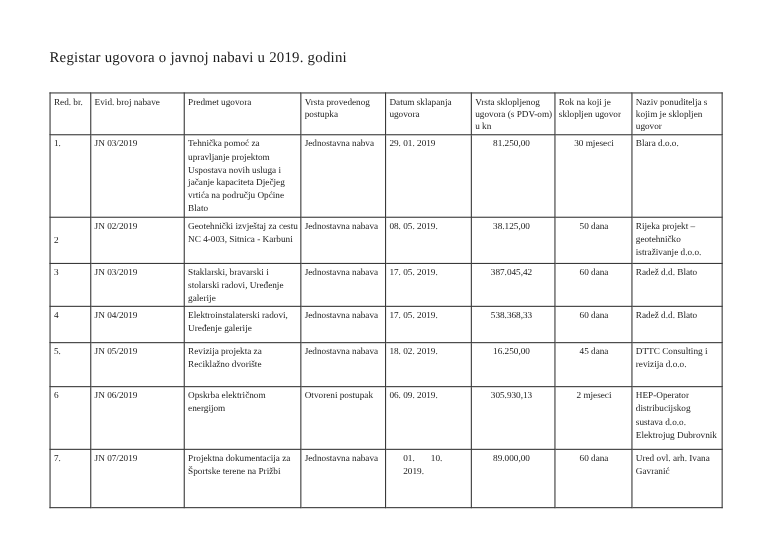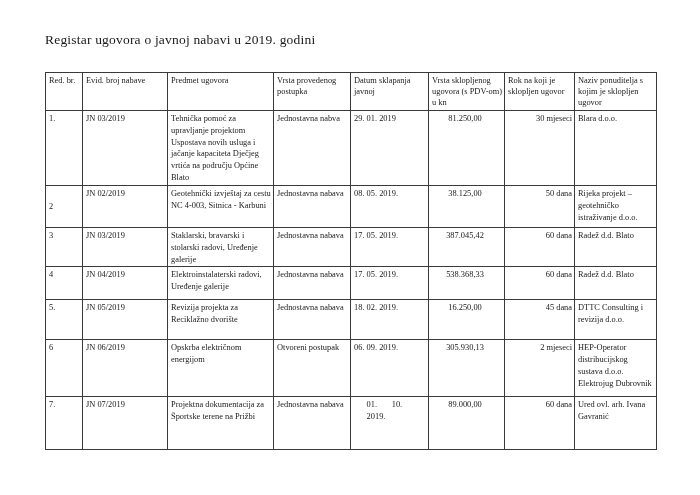--- a/index.html
+++ b/index.html
@@ -8,21 +8,21 @@
     background: #ffffff;
     width: 700px;
     height: 495px;
     font-family: "Liberation Serif", serif;
     color: #1a1a1a;
   }
   .page {
     box-sizing: border-box;
     width: 700px;
     height: 495px;
-    padding: 32px 44px 0 45px;
+    padding: 44px 44px 0 45px;
     background: #fff;
     overflow: hidden;
   }
   h1.doc-title {
     font-size: 13.5px;
     font-weight: normal;
     margin: 0 0 14px 0;
     letter-spacing: 0.2px;
   }
   table.register {
@@ -55,21 +55,21 @@
   
   tbody tr:nth-child(1) { height: 75px; }
   tbody tr:nth-child(2) { height: 42px; }
   tbody tr:nth-child(3) { height: 34px; }
   tbody tr:nth-child(4) { height: 33px; }
   tbody tr:nth-child(5) { height: 40px; }
   tbody tr:nth-child(6) { height: 57px; }
   tbody tr:nth-child(7) { height: 53px; }
   
   td.col-iznos { text-align: center; padding-right: 6px; }
-  td.col-rok   { text-align: right; }
+  td.col-rok   { text-align: center; }
   td.col-datum { white-space: pre-wrap; }
   tbody tr:nth-child(2) td.col-red_br { vertical-align: middle; }
 </style>
 </head>
 <body>
 
 <div class="page">
   <h1 class="doc-title">Registar ugovora o javnoj nabavi u 2019. godini</h1>
 
   <table class="register">
@@ -82,21 +82,21 @@
       <col class="c-iznos">
       <col class="c-rok">
       <col class="c-naziv">
     </colgroup>
     <thead>
       <tr>
         <th>Red. br.</th>
         <th>Evid. broj nabave</th>
         <th>Predmet ugovora</th>
         <th>Vrsta provedenog postupka</th>
-        <th>Datum sklapanja javnoj</th>
+        <th>Datum sklapanja ugovora</th>
         <th>Vrsta sklopljenog ugovora (s PDV-om) u kn</th>
         <th>Rok na koji je sklopljen ugovor</th>
         <th>Naziv ponuditelja s kojim je sklopljen ugovor</th>
       </tr>
     </thead>
     <tbody id="rows">
         <tr>
           <td class="col-red_br">1.</td>
           <td class="col-evid">JN 03/2019</td>
           <td class="col-predmet">Tehnička pomoć za upravljanje projektom Uspostava novih usluga i jačanje kapaciteta Dječjeg vrtića na području Općine Blato</td>

